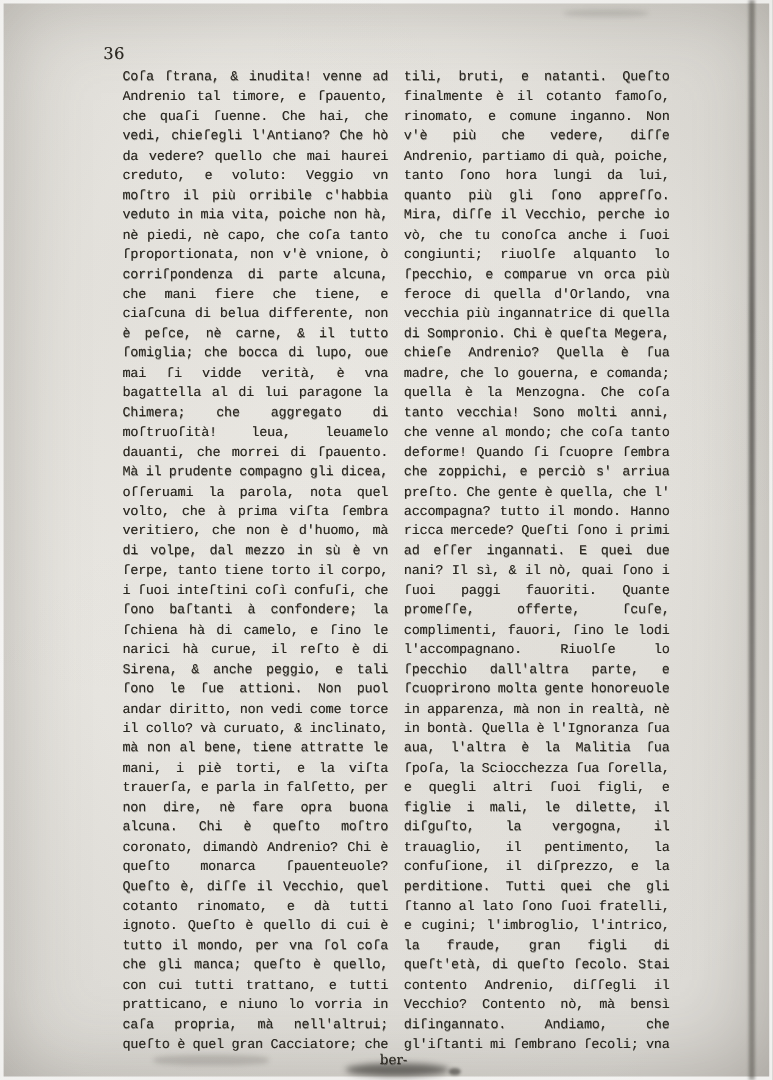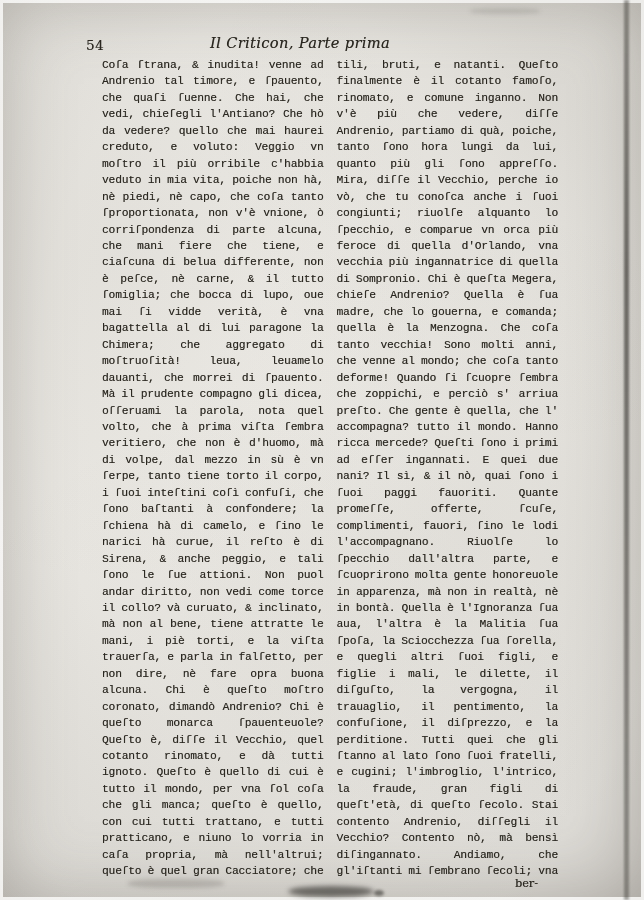--- a/index.html
+++ b/index.html
@@ -80,23 +80,23 @@
     font-size: 11.2px;
     line-height: 16.45px;
     letter-spacing: -0.15px;
     word-spacing: -0.6px;
     color: var(--ink);
     text-shadow: 0.3px 0.3px 0.4px rgba(30,28,22,0.45);
   }
   .catchword {
     position: absolute;
     top: 877px;
-    left: 86px;
+    left: 102px;
     width: 452px;
-    text-align: right;
+    text-align: center;
     font-size: 11.2px;
     color: var(--ink);
     text-shadow: 0.3px 0.3px 0.4px rgba(30,28,22,0.45);
   }
   .edge-shadow-right {
     position: absolute;
     top: 0;
     right: 15px;
     width: 5px;
     height: 900px;
@@ -146,22 +146,21 @@
     filter: blur(2px);
   }
 </style>
 </head>
 <body>
 
 <div class="scan">
   <div class="mottle"></div>
 
   <div class="header">
-    <span class="pagenum">54</span>
-    <span class="title">Il Criticon, Parte prima</span>
+    <span class="pagenum">36</span>
   </div>
 
   <div class="text-block">
     <div class="col">Coſa ſtrana, &amp; inudita! venne ad Andrenio tal timore, e ſpauento, che quaſi ſuenne. Che hai, che vedi, chieſegli l'Antiano? Che hò da vedere? quello che mai haurei creduto, e voluto: Veggio vn moſtro il più orribile c'habbia veduto in mia vita, poiche non hà, nè piedi, nè capo, che coſa tanto ſproportionata, non v'è vnione, ò corriſpondenza di parte alcuna, che mani fiere che tiene, e ciaſcuna di belua differente, non è peſce, nè carne, &amp; il tutto ſomiglia; che bocca di lupo, oue mai ſi vidde verità, è vna bagattella al di lui paragone la Chimera; che aggregato di moſtruoſità! leua, leuamelo dauanti, che morrei di ſpauento. Mà il prudente compagno gli dicea, oſſeruami la parola, nota quel volto, che à prima viſta ſembra veritiero, che non è d'huomo, mà di volpe, dal mezzo in sù è vn ſerpe, tanto tiene torto il corpo, i ſuoi inteſtini coſì confuſi, che ſono baſtanti à confondere; la ſchiena hà di camelo, e ſino le narici hà curue, il reſto è di Sirena, &amp; anche peggio, e tali ſono le ſue attioni. Non puol andar diritto, non vedi come torce il collo? và curuato, &amp; inclinato, mà non al bene, tiene attratte le mani, i piè torti, e la viſta trauerſa, e parla in falſetto, per non dire, nè fare opra buona alcuna. Chi è queſto moſtro coronato, dimandò Andrenio? Chi è queſto monarca ſpauenteuole? Queſto è, diſſe il Vecchio, quel cotanto rinomato, e dà tutti ignoto. Queſto è quello di cui è tutto il mondo, per vna ſol coſa che gli manca; queſto è quello, con cui tutti trattano, e tutti pratticano, e niuno lo vorria in caſa propria, mà nell'altrui; queſto è quel gran Cacciatore; che con vna rete vniuerſale fà preda di tutto il mondo; queſto Signore hà la prima parte dell'anno, e poſcia dell'altra è aſſoluto padrone; queſto è il prepotente tra gl'ignoranti; Giudice dal cui tribunale cotanti litiganti ſi condannano; queſto è quel Principe vniuerſale di tutti, non ſolo degli huomini, mà anche de' vola-</div>
     <div class="col">tili, bruti, e natanti. Queſto finalmente è il cotanto famoſo, rinomato, e comune inganno. Non v'è più che vedere, diſſe Andrenio, partiamo di quà, poiche, tanto ſono hora lungi da lui, quanto più gli ſono appreſſo. Mira, diſſe il Vecchio, perche io vò, che tu conoſca anche i ſuoi congiunti; riuolſe alquanto lo ſpecchio, e comparue vn orca più feroce di quella d'Orlando, vna vecchia più ingannatrice di quella di Sompronio. Chi è queſta Megera, chieſe Andrenio? Quella è ſua madre, che lo gouerna, e comanda; quella è la Menzogna. Che coſa tanto vecchia! Sono molti anni, che venne al mondo; che coſa tanto deforme! Quando ſi ſcuopre ſembra che zoppichi, e perciò s' arriua preſto. Che gente è quella, che l' accompagna? tutto il mondo. Hanno ricca mercede? Queſti ſono i primi ad eſſer ingannati. E quei due nani? Il sì, &amp; il nò, quai ſono i ſuoi paggi fauoriti. Quante promeſſe, offerte, ſcuſe, complimenti, fauori, ſino le lodi l'accompagnano. Riuolſe lo ſpecchio dall'altra parte, e ſcuoprirono molta gente honoreuole in apparenza, mà non in realtà, nè in bontà. Quella è l'Ignoranza ſua aua, l'altra è la Malitia ſua ſpoſa, la Sciocchezza ſua ſorella, e quegli altri ſuoi figli, e figlie i mali, le dilette, il diſguſto, la vergogna, il trauaglio, il pentimento, la confuſione, il diſprezzo, e la perditione. Tutti quei che gli ſtanno al lato ſono ſuoi fratelli, e cugini; l'imbroglio, l'intrico, la fraude, gran figli di queſt'età, di queſto ſecolo. Stai contento Andrenio, diſſegli il Vecchio? Contento nò, mà bensì diſingannato. Andiamo, che gl'iſtanti mi ſembrano ſecoli; vna ſteſſa coſa m'è ſtata di doppio tormento, prima cotanto deſiata, poſcia coſì abborrita. Indi vſcirono per la porta della luce da quella Babelle dell'Inganno. Andaua Andrenio non affatto contento, poiche ciò non ſi può ottenere in queſto mondo; chieſegli il Vecchio del ſuo nuouo trauaglio, e gli riſpoſe, Ancora non godo affatto la li-</div>
   </div>
 
   <div class="catchword">ber-</div>
 
   <div class="edge-shadow-right"></div>

